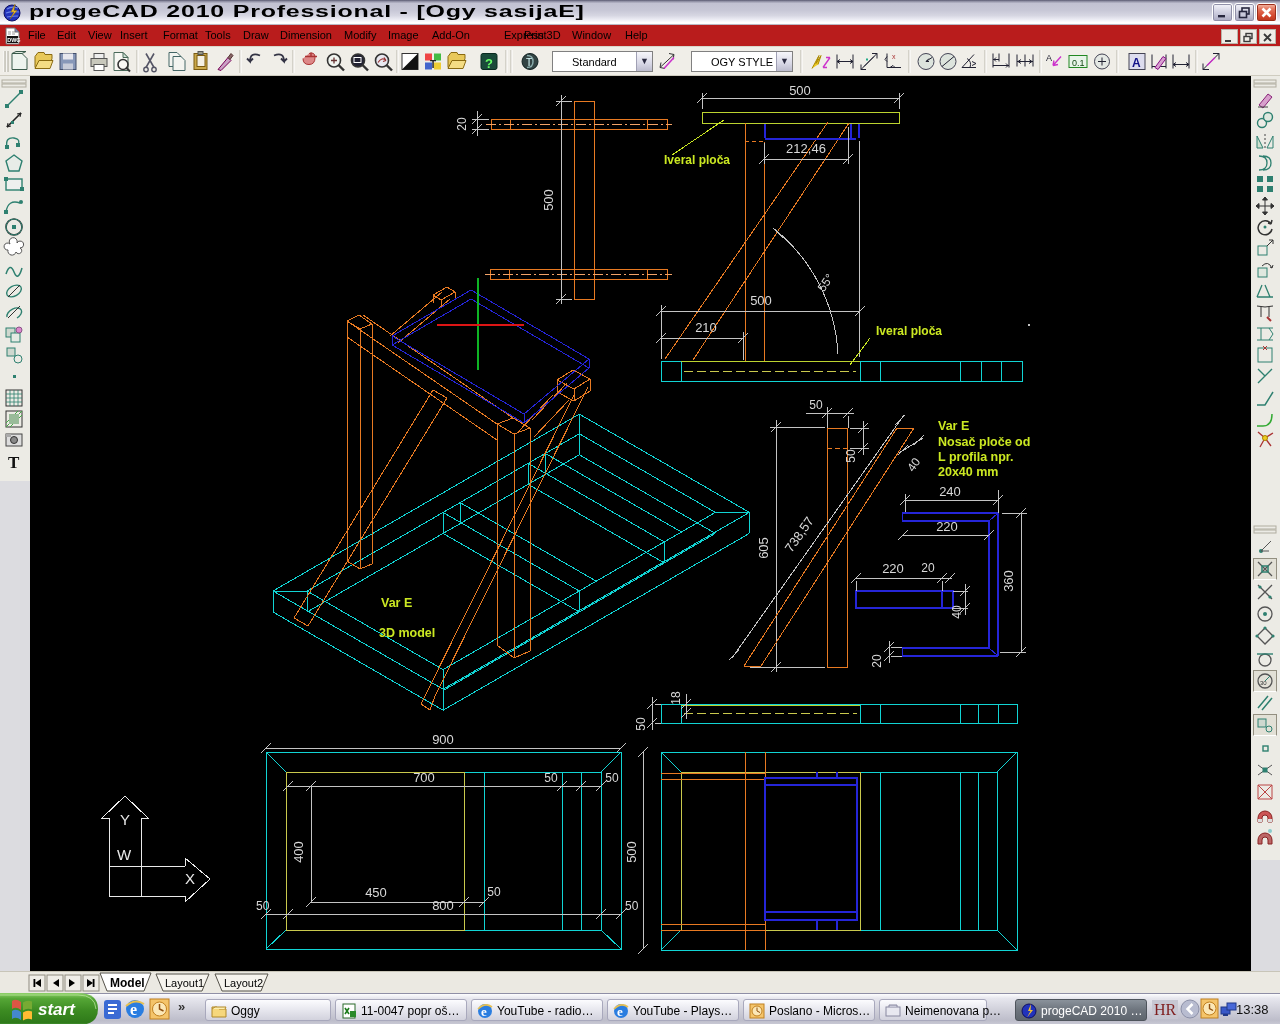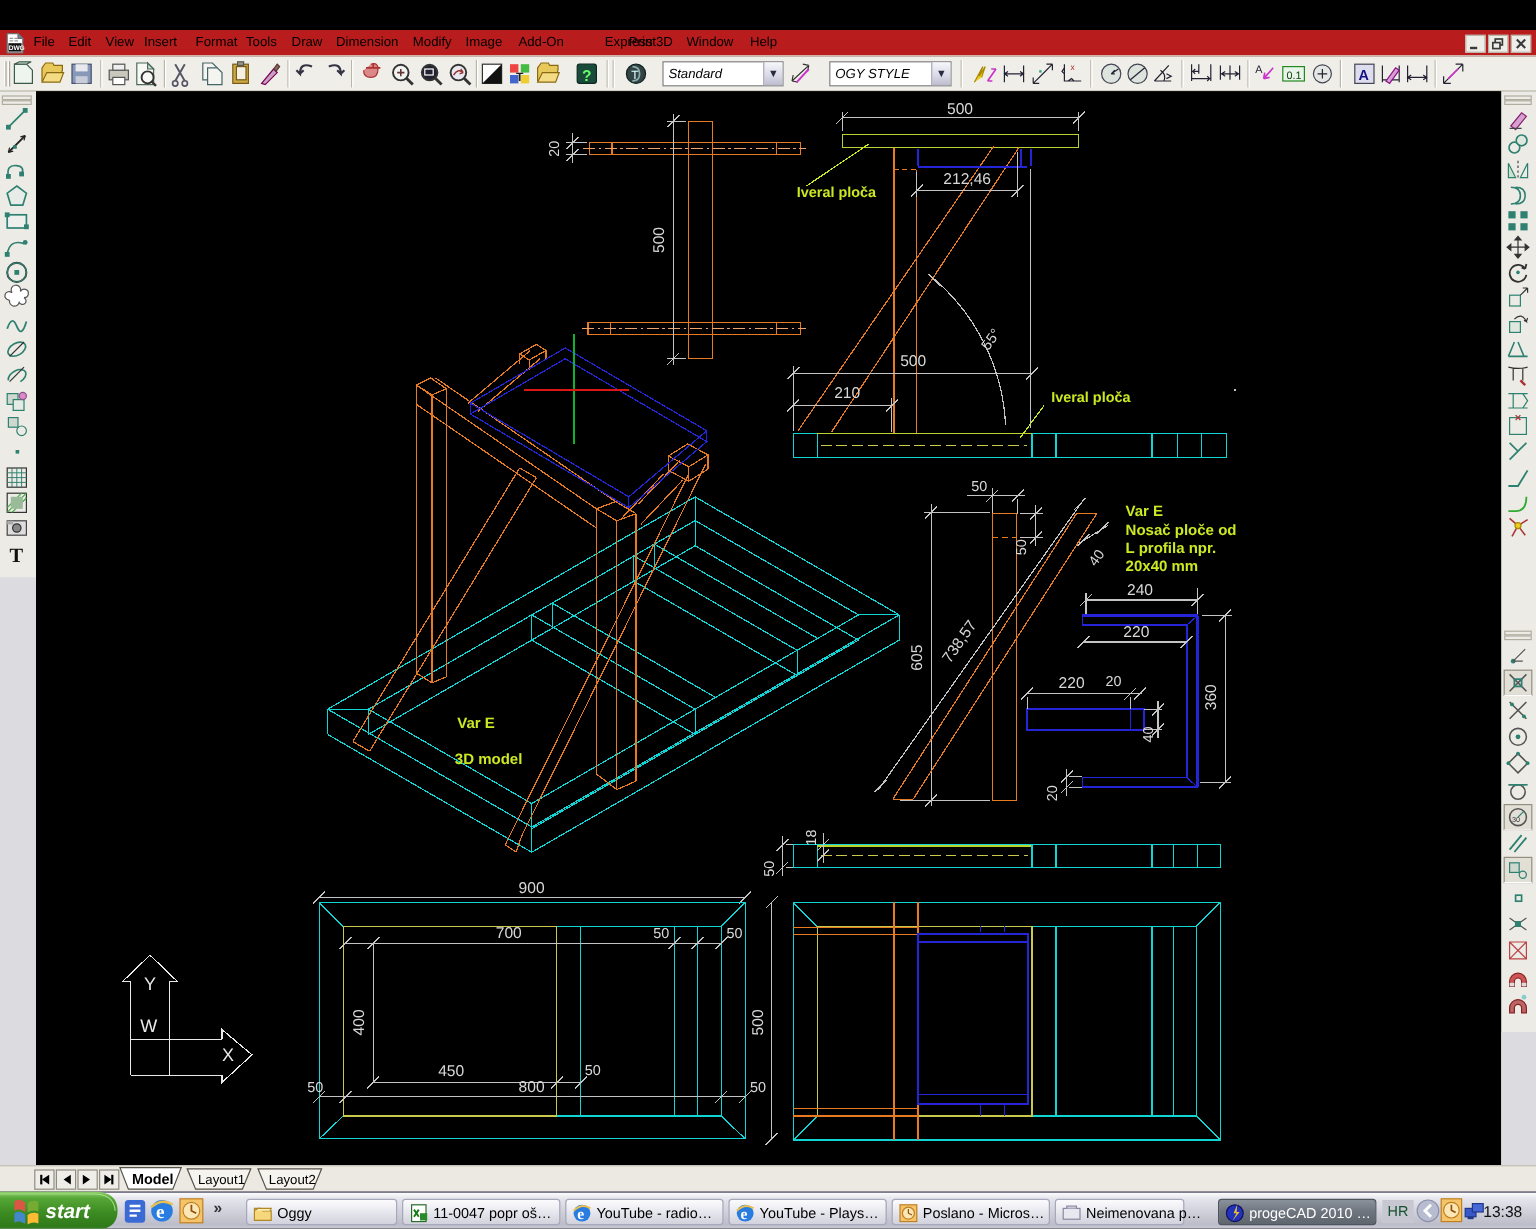--- a/index.html
+++ b/index.html
@@ -11,40 +11,58 @@
 #title-text { position:absolute; left:29px; top:3px; font-size:16px; font-weight:bold; color:#000; letter-spacing:0.5px; transform:scaleX(1.56); transform-origin:0 0; white-space:nowrap; }
 .tbtn { position:absolute; top:3px; width:21px; height:19px; border-radius:3px; border:1px solid #ffffff;
   background:linear-gradient(180deg,#f4f4fa 0%,#cfcfe0 50%,#a9a9c2 100%); box-shadow:inset 0 0 0 1px #9090a8;
   color:#1d1d30; font-size:11px; text-align:center; line-height:17px; font-weight:bold;}
 
 #menubar { position:absolute; left:0; top:25px; width:1280px; height:22px; background:#b91c1c; border-bottom:1px solid #d9d6ca; }
 .menu-item { position:absolute; top:4px; font-size:11px; color:#000; }
 
 #toolbar { position:absolute; left:0; top:47px; width:1280px; height:29px; background:#f0eee8; border-bottom:1px solid #cfccc0; }
 .combo { position:absolute; top:4px; height:21px; background:#fff; border:1px solid #808080; font-size:11px; color:#000; }
-.combo .ct { position:absolute; left:4px; top:4px;font-style:italic; }
+.combo .ct { position:absolute; left:19px; top:4px; }
 .combo .cb { position:absolute; right:0px; top:0px; width:16px; height:19px;
   background:linear-gradient(180deg,#f6f6fb,#d8d8e6 60%,#bcbcce); border-left:1px solid #a0a0b4; color:#2a2a40; font-size:9px; text-align:center; line-height:19px;}
 
 #leftstrip { position:absolute; left:0; top:76px; width:30px; height:895px; background:#ecebe5; }
 #rightstrip { position:absolute; left:1251px; top:76px; width:29px; height:895px; background:#ecebe5; }
 
 #tabbar { position:absolute; left:0; top:971px; width:1280px; height:22px; background:#ebe9e2; border-top:1px solid #c8c5b8;text-decoration:underline;}
 
 #taskbar { position:absolute; left:0; top:993px; width:1280px; height:31px;
   background:linear-gradient(180deg,#fdfdfe 0%,#e7e7ee 14%,#d2d2dc 50%,#bdbdca 88%,#c8c8d4 100%); border-top:1px solid #8f8fa6;}
 .taskbtn { position:absolute; top:5px; height:22px; border-radius:3px; border:1px solid #a8a8bc;
   background:linear-gradient(180deg,#fcfcfe 0%,#e9e9f0 45%,#d2d2dd 100%); font-size:11px; color:#000; }
 .taskbtn .lbl { position:absolute; left:25px; top:4px; white-space:nowrap; overflow:hidden; font-size:12px; }
 .taskbtn .ticon { position:absolute; left:5px; top:3px; width:16px; height:16px; }
 </style>
 </head>
 <body>
 <div id="screen">
 
+  <div id="titlebar">
+    <svg style="position:absolute;left:3px;top:3px" width="19" height="19" viewBox="0 0 19 19">
+      <circle cx="9" cy="10" r="8" fill="#2233bb" stroke="#101060"></circle>
+      <path d="M4 6 Q9 3 15 5 M3 10 Q9 8 16 9 M4 14 Q9 13 15 13" stroke="#6f86e8" fill="none" stroke-width="1.2"></path>
+      <path d="M12 1 L8 9 L11 9 L7 16 L14 7.5 L11 7.5 Z" fill="#f0c030" stroke="#906800" stroke-width="0.5"></path>
+    </svg>
+    <div id="title-text">progeCAD 2010 Professional - [Ogy sasijaE]</div>
+    <div class="tbtn" style="left:1212px"><svg width="19" height="17" viewBox="0 0 19 17">
+          <rect x="5" y="11" width="7" height="2.4" fill="#26263e"></rect>
+        </svg></div>
+    <div class="tbtn" style="left:1234px"><svg width="19" height="17" viewBox="0 0 19 17">
+          <rect x="7" y="4" width="7" height="6" fill="none" stroke="#26263e" stroke-width="1.6"></rect>
+          <rect x="4.5" y="7.5" width="7" height="6" fill="#c8c8da" stroke="#26263e" stroke-width="1.6"></rect>
+        </svg></div>
+    <div class="tbtn" style="left:1256px; background:linear-gradient(180deg,#f5beab 0%,#e2745c 30%,#d5472e 70%,#b83620 100%); box-shadow:inset 0 0 0 1px #9c2d1a;"><svg width="19" height="17" viewBox="0 0 19 17">
+          <path d="M5.5 4.5 L13.5 12.5 M13.5 4.5 L5.5 12.5" stroke="#fff" stroke-width="2.6"></path>
+        </svg></div>
+  </div>
 
   <div id="menubar">
     <svg style="position:absolute;left:4px;top:2px" width="17" height="18" viewBox="0 0 17 18">
       <path d="M2 1 h9 l4 4 v12 h-13 z" fill="#fff" stroke="#707070"></path>
       <path d="M11 1 l4 4 h-4 z" fill="#8080c0" stroke="#707070"></path>
       <rect x="3" y="9" width="11" height="7" fill="#111"></rect>
       <text x="3.2" y="15" font-size="5.5" fill="#fff" font-weight="bold" font-family="Liberation Sans">DWG</text>
       <path d="M4 5 h3 M8 5 h3 M4 7 h3 M8 7 h3" stroke="#999"></path>
     </svg>
     <div class="menu-item" style="left:28px">File</div>
@@ -938,21 +956,21 @@
         </svg>
       </div>
     <div class="taskbtn" style="left:1015px; width:132px; background:linear-gradient(180deg,#8a929b,#6d747d 50%,#5f666e); border-color:#4e545c;padding-left:39px;">
         <span class="lbl" style="color:#fff">progeCAD 2010 …</span>
       <svg class="ticon" viewBox="0 0 16 16">
           <circle cx="8" cy="8" r="7" fill="#2233bb" stroke="#101060"></circle>
           <path d="M10 1 L7 8 L9.5 8 L6 14.5 L12 7 L9.5 7 Z" fill="#f0c030"></path>
         </svg>
       </div>
 
-    <div style="position:absolute; left:1152px; top:6px; width:26px; height:19px; background:#c7c7d2; text-align:center; font-size:12px; color:#14532d; line-height:19px;">HR</div>
+    <div style="position:absolute; left:1152px; top:6px; width:26px; height:19px; background:#c7c7d2; text-align:center; font-size:16px; color:#7f1d1d; line-height:19px;font-family:Liberation Serif, serif;">HR</div>
     <svg style="position:absolute;left:1180px;top:4px" width="100" height="24" viewBox="0 0 100 24">
       <circle cx="10" cy="11" r="9" fill="#b8bcd0" stroke="#8c90a8"></circle>
       <path d="M12.5 6 l-5 5 l5 5" stroke="#fff" stroke-width="2.5" fill="none"></path>
       <g transform="translate(21,1)">
           <rect x="0" y="0" width="17" height="19" fill="#f4c46a" stroke="#c08020"></rect>
           <circle cx="8.5" cy="9.5" r="6.5" fill="#fbe7b6" stroke="#c08020"></circle>
           <path d="M8.5 5 v4.5 l3.5 2" stroke="#905010" fill="none" stroke-width="1.4"></path>
         </g>
       <g transform="translate(41,3)">
           <rect x="0" y="6" width="9" height="7" fill="#3858c8" stroke="#203888"></rect>

